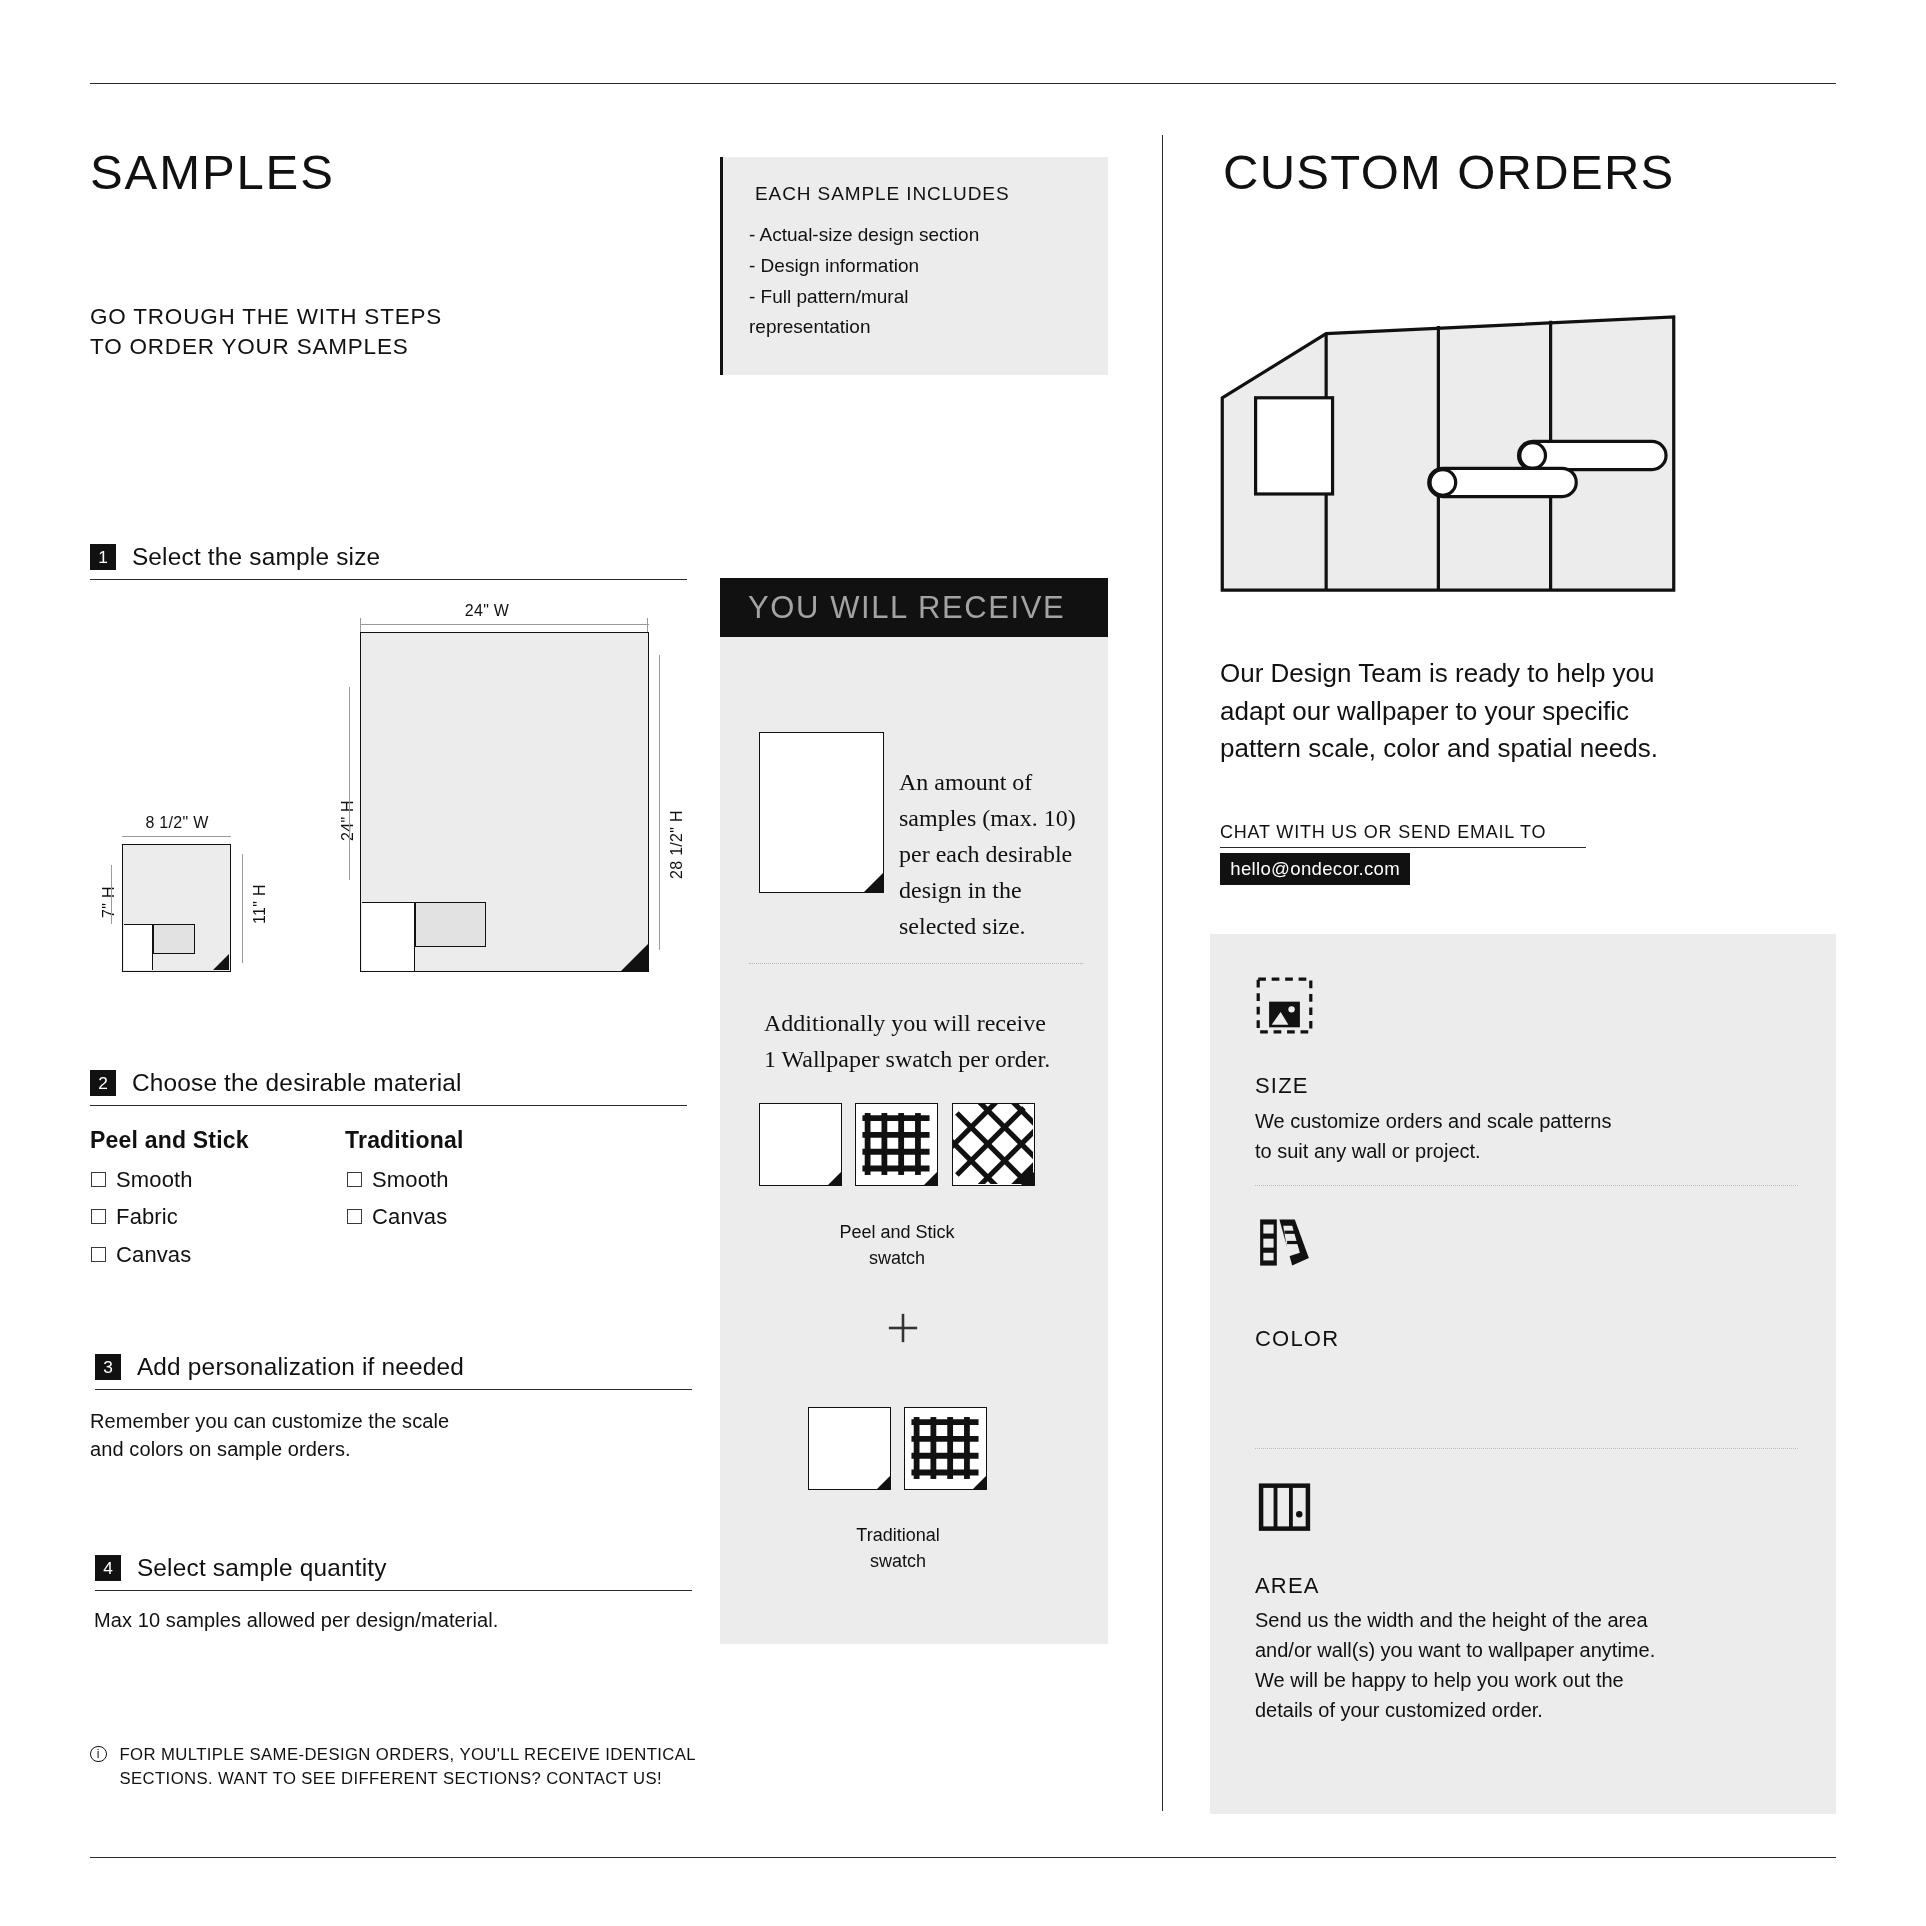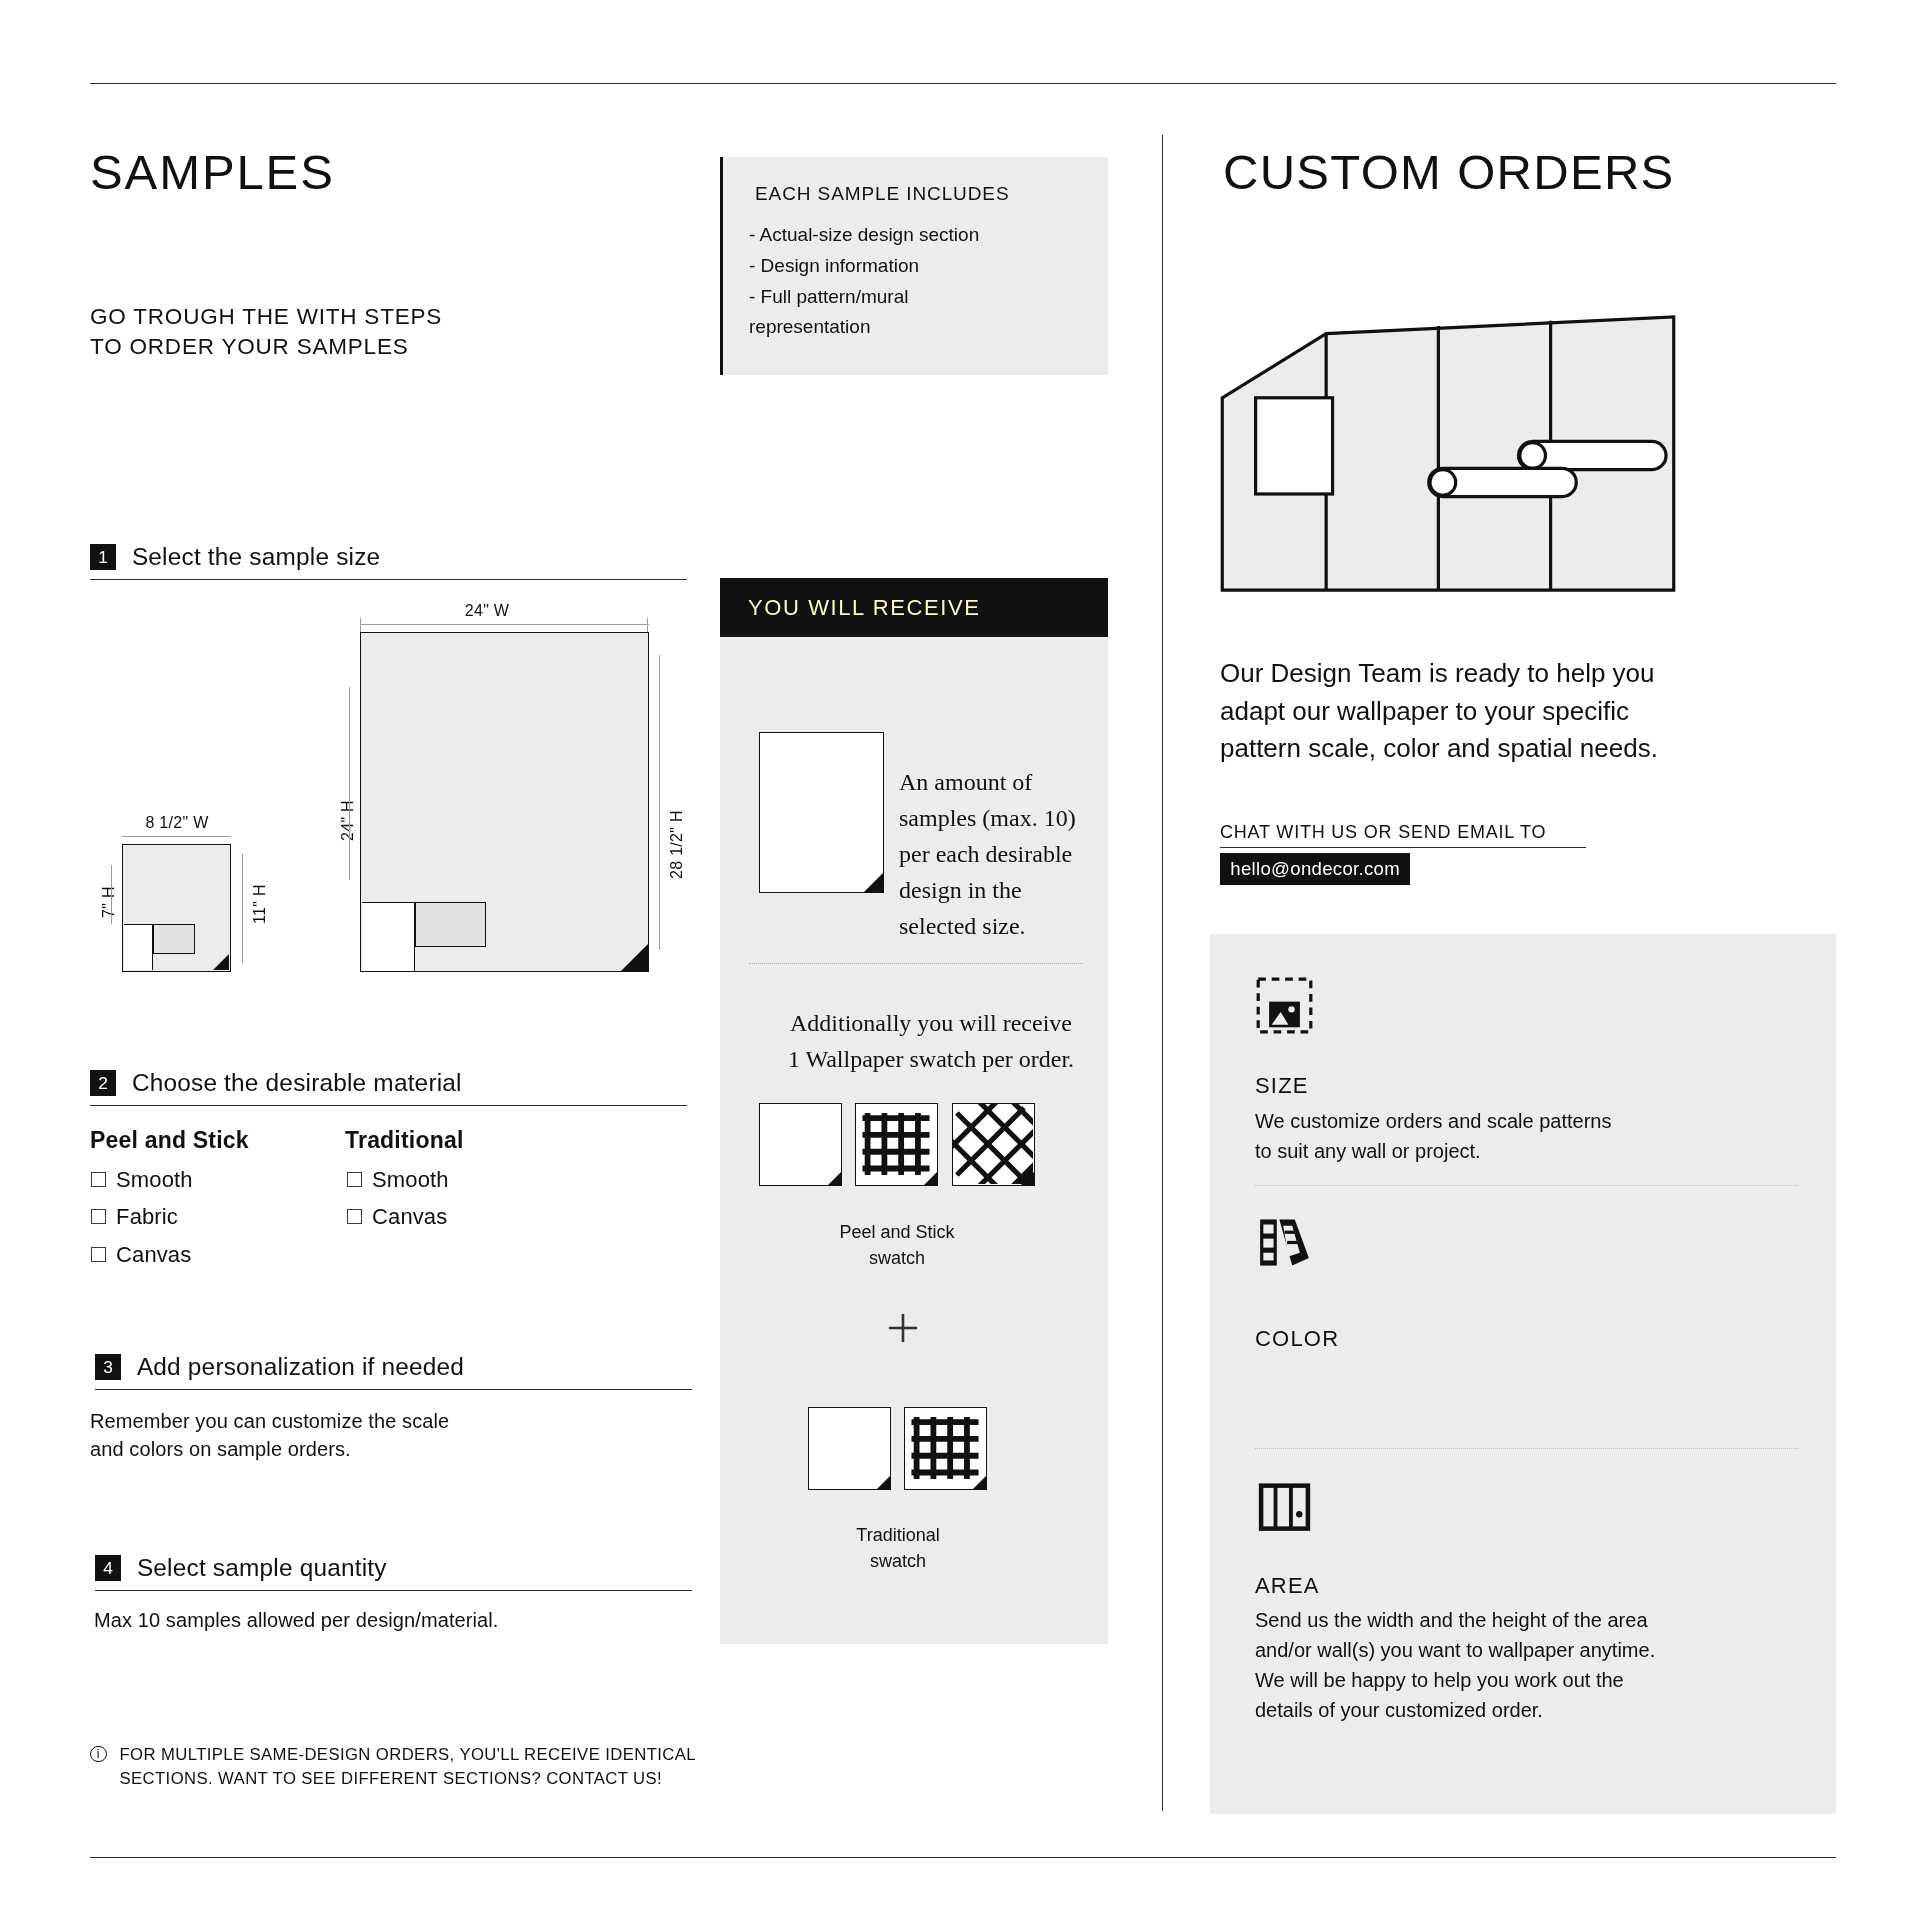--- a/index.html
+++ b/index.html
@@ -64,21 +64,21 @@
   .mat-col-title { position:absolute; font-size:23px; font-weight:bold; letter-spacing:0.2px;}
   .mat-item { position:absolute; font-size:22px; letter-spacing:0.1px; }
   .mat-item .box { display:inline-block; width:14.8px; height:14.8px; border:1.3px solid #3a3a3a; margin-right:10.3px; vertical-align:baseline;}
 
   .footnote { position:absolute; left:90px; top:1743px; font-size:16.7px; line-height:1.45; letter-spacing:0.4px; }
   .footnote .i-icon { position:absolute; left:0px; top:2.6px; width:16.7px; height:16.7px; border:1.3px solid #111; border-radius:50%; font-size:12.2px; text-align:center; line-height:15.4px; }
 
   
   .recv-panel { position:absolute; left:720px; top:578px; width:388px; height:1066px; background:#ececec; }
   .recv-head { position:absolute; left:720px; top:578px; width:388px; height:59px; background:#111; }
-  .recv-head span { color:#fef9c3; font-size:22px; letter-spacing:1.6px; line-height:59px; margin-left:28px; }
+  .recv-head span { color:#a3a3a3; font-size:31px; letter-spacing:1.6px; line-height:59px; margin-left:28px; }
 
   .recv-text { position:absolute; font-size:24px; line-height:1.5;font-family:Liberation Serif, serif; }
   .dotted-sep { position:absolute; border-top:1.3px dotted #b4b4b4; }
 
   .swatch-box { position:absolute; border:1.9px solid #111; background:#fff; }
 
   .plus-sign { position:absolute; font-size:36px; color:#333; font-weight:300; }
 
   
   .custom-title { position:absolute; left:1223px; top:144px; font-size:49px; letter-spacing:1.3px; }
@@ -218,21 +218,21 @@
   <div class="recv-text" style="left:899px; top:764px; width:193px;">
     <div>An amount of</div>
     <div>samples (max. 10)</div>
     <div>per each desirable</div>
     <div>design in the</div>
     <div>selected size.</div>
   </div>
 
   <div class="dotted-sep" style="left:749px; top:963px; width:334px;"></div>
 
-  <div class="recv-text" style="left:764px; top:1005px; width:334px; text-align:center;">
+  <div class="recv-text" style="left:764px; top:1005px; width:334px; ">
     <div>Additionally you will receive</div>
     <div>1 Wallpaper swatch per order.</div>
   </div>
 
   <div class="swatch-box" style="left:759px; top:1103px; width:83px; height:83px;"></div>
   <div class="corner-tri" style="left:827px; top:1171px; border-left:15.4px solid transparent; border-bottom:15.4px solid #111;"></div>
 
   <div class="swatch-box" style="left:855px; top:1103px; width:83px; height:83px; overflow:hidden;">
     <svg width="80" height="80" viewBox="0 0 124 124">
       <g stroke="#111" stroke-width="9">

